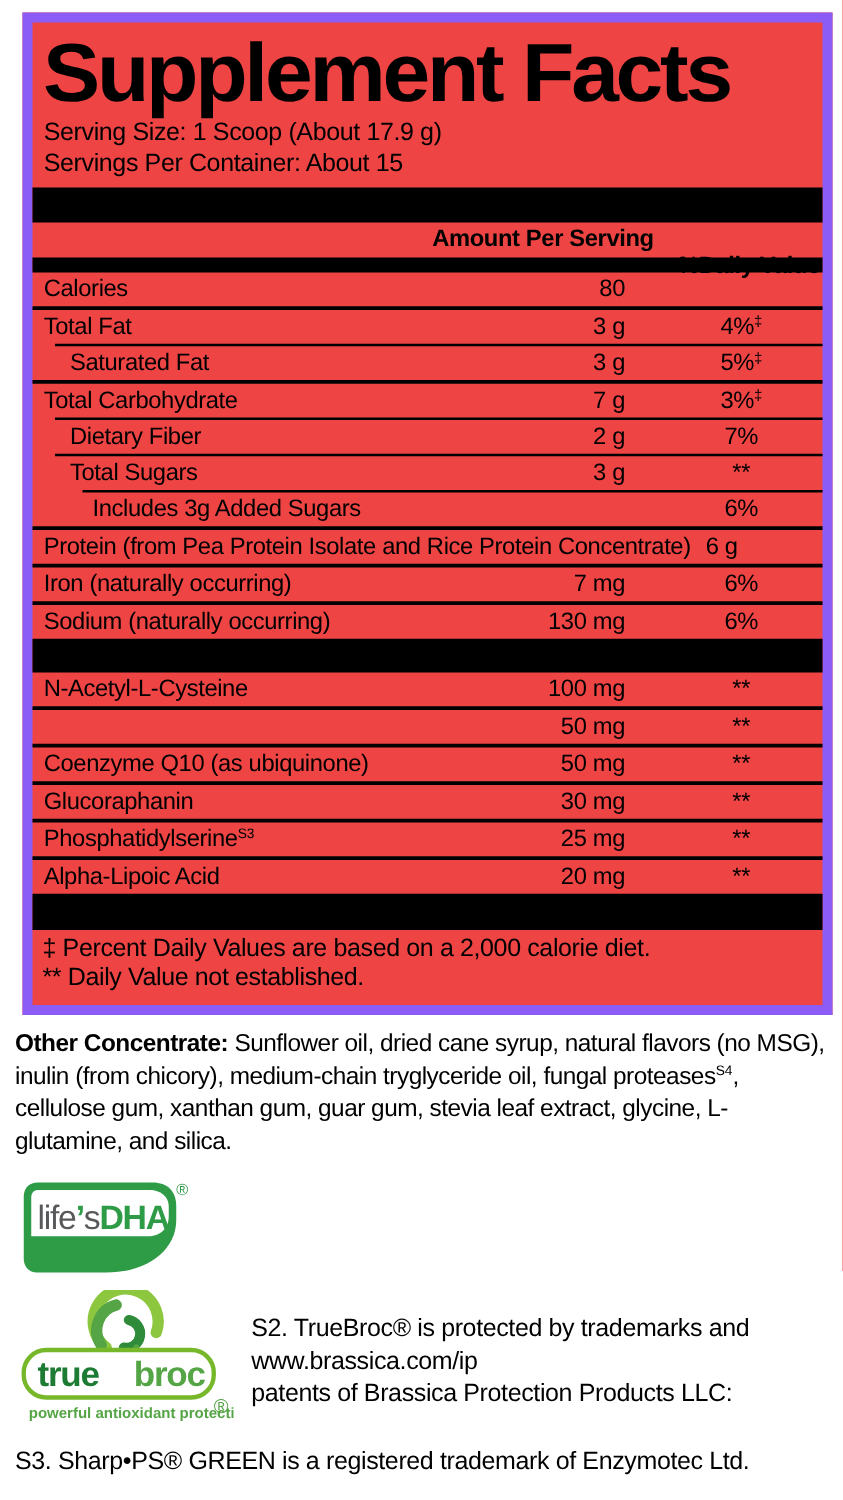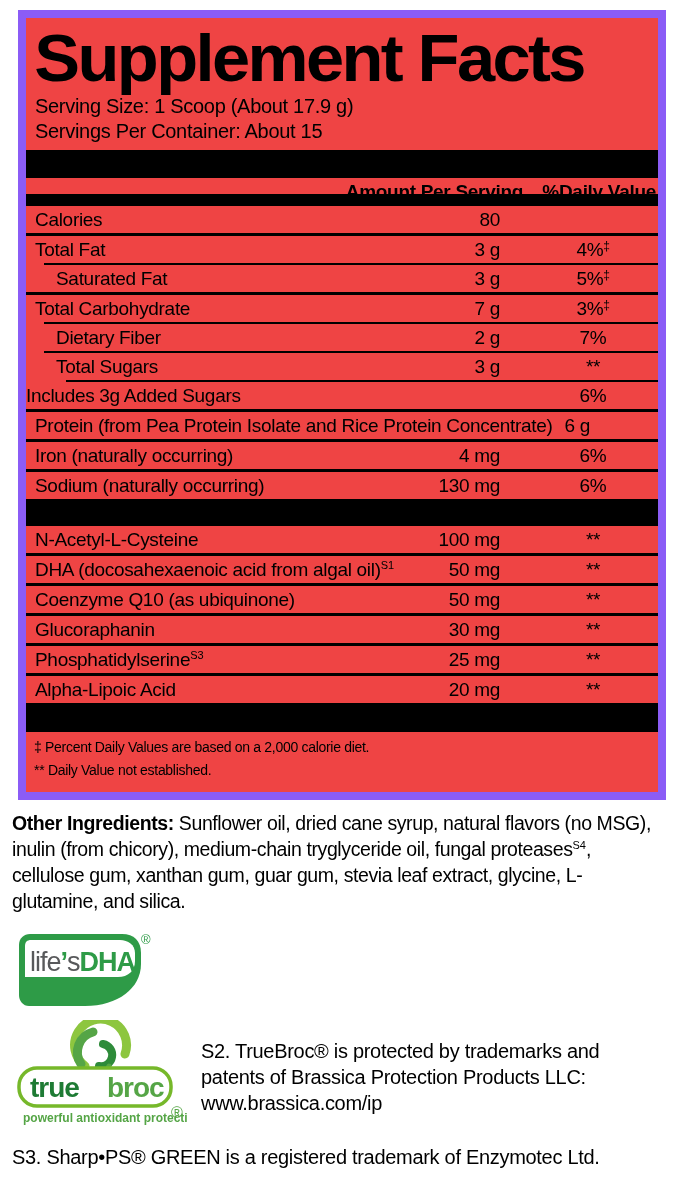--- a/index.html
+++ b/index.html
@@ -18,42 +18,42 @@
     font-size:66px;font-weight:bold;letter-spacing:-2.5px;line-height:64px;
     padding:8px 0 4px 8px;white-space:nowrap;
     transform:scaleX(1.04);transform-origin:left center;
   }
   .serveline{font-size:20px;letter-spacing:-0.3px;padding:1px 0 1px 9px;line-height:23px;}
   .bar{background:#000;width:100%;}
   .bar1{height:28px;margin-top:6px;}
   .bar2{height:12px;}
   .bar3{height:27px;}
   .bar4{height:29px;}
-  .hdr{position:relative;height:16px;font-size:19px;font-weight:bold;letter-spacing:-0.3px;}
+  .hdr{position:relative;height:28px;font-size:19px;font-weight:bold;letter-spacing:-0.3px;}
   .hdr span{position:absolute;top:3px;}
   .hdr .h-amt{right:135px;}
-  .hdr .h-dv{right:2px;}
+  .hdr .h-dv{right:2px;margin-top:21px;}
   .row{position:relative;min-height:27px;font-size:19px;letter-spacing:-0.3px;line-height:26px;}
   .lbl{display:inline-block;padding-top:1px;white-space:nowrap;}
   .ind0{padding-left:9px;}
   .ind1{padding-left:30px;}
-  .ind2{}
+  .ind2{padding-left:48px;}
   .amt{position:absolute;right:158px;top:1px;white-space:nowrap;}
   .dv{position:absolute;right:0;top:1px;width:130px;text-align:center;white-space:nowrap;}
   .dg{font-size:12px;vertical-align:6px;line-height:0;}
   .ssup{font-size:11px;vertical-align:7px;line-height:0;letter-spacing:0;}
   .inline-amt{margin-left:12px;}
   .row2{font-size:19px;letter-spacing:-0.3px;line-height:26px;padding:0 0 3px 9px;white-space:nowrap;}
   .it{font-style:italic;}
   .rule{background:#000;}
   .rule.med{height:3px;}
   .rule.thin{height:2px;}
   .rule.in1{margin-left:18px;}
   .rule.in2{margin-left:40px;}
-  .footnotes{padding:4px 6px 4px 8px;font-size:14px;letter-spacing:-0.3px;line-height:23px;}
+  .footnotes{padding:4px 6px 4px 8px;font-size:20px;letter-spacing:-0.3px;line-height:23px;}
   
   .other{
     margin:10px 6px 0 12px;font-size:19.5px;letter-spacing:-0.4px;line-height:26px;
   }
   .other b{letter-spacing:-0.4px;}
   .tmrow{display:flex;align-items:flex-start;}
   .lifes-row{margin:16px 0 0 15px;}
   .lifes-text{margin:44px 0 0 14px;font-size:20px;letter-spacing:-0.3px;}
   .broc-row{margin:8px 0 0 15px;}
   .broc-text{margin:18px 0 0 14px;font-size:20px;letter-spacing:-0.3px;line-height:26px;}
@@ -126,42 +126,41 @@
     </div>
     <div class="rule med"></div>
 
     <div class="row">
       <span class="lbl ind0"><span>Protein (from Pea Protein Isolate and Rice Protein Concentrate)</span><span class="inline-amt">6 g</span></span>
     </div>
     <div class="rule med"></div>
 
     <div class="row">
       <span class="lbl ind0">Iron (naturally occurring)</span>
-      <span class="amt">4 mg</span>
+      <span class="amt">7 mg</span>
       <span class="dv">6%</span>
     </div>
     <div class="rule med"></div>
 
     <div class="row">
       <span class="lbl ind0">Sodium (naturally occurring)</span>
       <span class="amt">130 mg</span>
       <span class="dv">6%</span>
     </div>
 
     <div class="bar bar3"></div>
 
     <div class="row">
       <span class="lbl ind0">N-Acetyl-L-Cysteine</span>
       <span class="amt">100 mg</span>
       <span class="dv">**</span>
     </div>
     <div class="rule med"></div>
 
     <div class="row">
-      <span class="lbl ind0"><span>DHA (docosahexaenoic acid from algal oil)</span><span class="ssup">S1</span></span>
       <span class="amt">50 mg</span>
       <span class="dv">**</span>
     </div>
     <div class="rule med"></div>
 
     <div class="row">
       <span class="lbl ind0">Coenzyme Q10 (as ubiquinone)</span>
       <span class="amt">50 mg</span>
       <span class="dv">**</span>
     </div>
@@ -190,21 +189,21 @@
     <div class="bar bar4"></div>
 
     <div class="footnotes">
       <div>‡ Percent Daily Values are based on a 2,000 calorie diet.</div>
       <div>** Daily Value not established.</div>
     </div>
   </div>
 </div>
 
 <div class="other">
-  <b>Other Ingredients:</b><span> Sunflower oil, dried cane syrup, natural flavors (no MSG), inulin (from chicory), medium-chain tryglyceride oil, fungal proteases</span><span class="ssup">S4</span><span>, cellulose gum, xanthan gum, guar gum, stevia leaf extract, glycine, L-glutamine, and silica.</span>
+  <b>Other Concentrate:</b><span> Sunflower oil, dried cane syrup, natural flavors (no MSG), inulin (from chicory), medium-chain tryglyceride oil, fungal proteases</span><span class="ssup">S4</span><span>, cellulose gum, xanthan gum, guar gum, stevia leaf extract, glycine, L-glutamine, and silica.</span>
 </div>
 
 <div class="tmrow lifes-row">
   <svg width="140" height="82" viewBox="0 0 140 82">
     <path d="M15,4 H107 C119,4 126,11 126,23 V34 C126,58 103,76 70,76 H14 C8,76 4,71 4,65 V15 C4,8 9,4 15,4 Z" fill="#2E9B47"></path>
     <path d="M16,10 H105 C113,10 120,15 120,23 V31 C120,41 113,47 103,47 H10 V16 C10,12 12,10 16,10 Z" fill="#ffffff"></path>
     <text x="15" y="41" font-size="27" letter-spacing="-1"><tspan fill="#58595B">life</tspan><tspan font-weight="bold" fill="#2E9B47">’</tspan><tspan fill="#58595B">s</tspan><tspan font-weight="bold" fill="#2E9B47">DHA</tspan></text>
     <text x="126" y="14" font-size="13" fill="#2E9B47">®</text>
   </svg>
 </div>
@@ -216,18 +215,18 @@
     <path d="M88,24 A11,11 0 1 1 84,46" fill="none" stroke-width="8" stroke-linecap="round" stroke="#2E8B3A"></path>
     <path d="M94,46 Q88,62 70,66" fill="none" stroke-width="5" stroke-linecap="round" stroke="#55A546"></path>
     <rect x="4" y="48" width="152" height="38" rx="18" fill="#ffffff" stroke-width="3.5" stroke="#76B82A"></rect>
     <text x="15" y="77" font-size="28" font-weight="bold" letter-spacing="-1" fill="#1E7B34">true</text>
     <text x="92" y="77" font-size="28" font-weight="bold" letter-spacing="-1" fill="#55A546">broc</text>
     <text x="8" y="102" font-size="12" font-weight="bold" fill="#55A546">powerful antioxidant protection</text>
     <text x="156" y="98" font-size="16" fill="#55A546">®</text>
   </svg>
   <div class="broc-text">
     <div>S2. TrueBroc® is protected by trademarks and</div>
+    <div>www.brassica.com/ip</div>
     <div>patents of Brassica Protection Products LLC:</div>
-    <div>www.brassica.com/ip</div>
   </div>
 </div>
 
 <div class="s3line">S3. Sharp•PS® GREEN is a registered trademark of Enzymotec Ltd.</div>
 
 </body></html>

